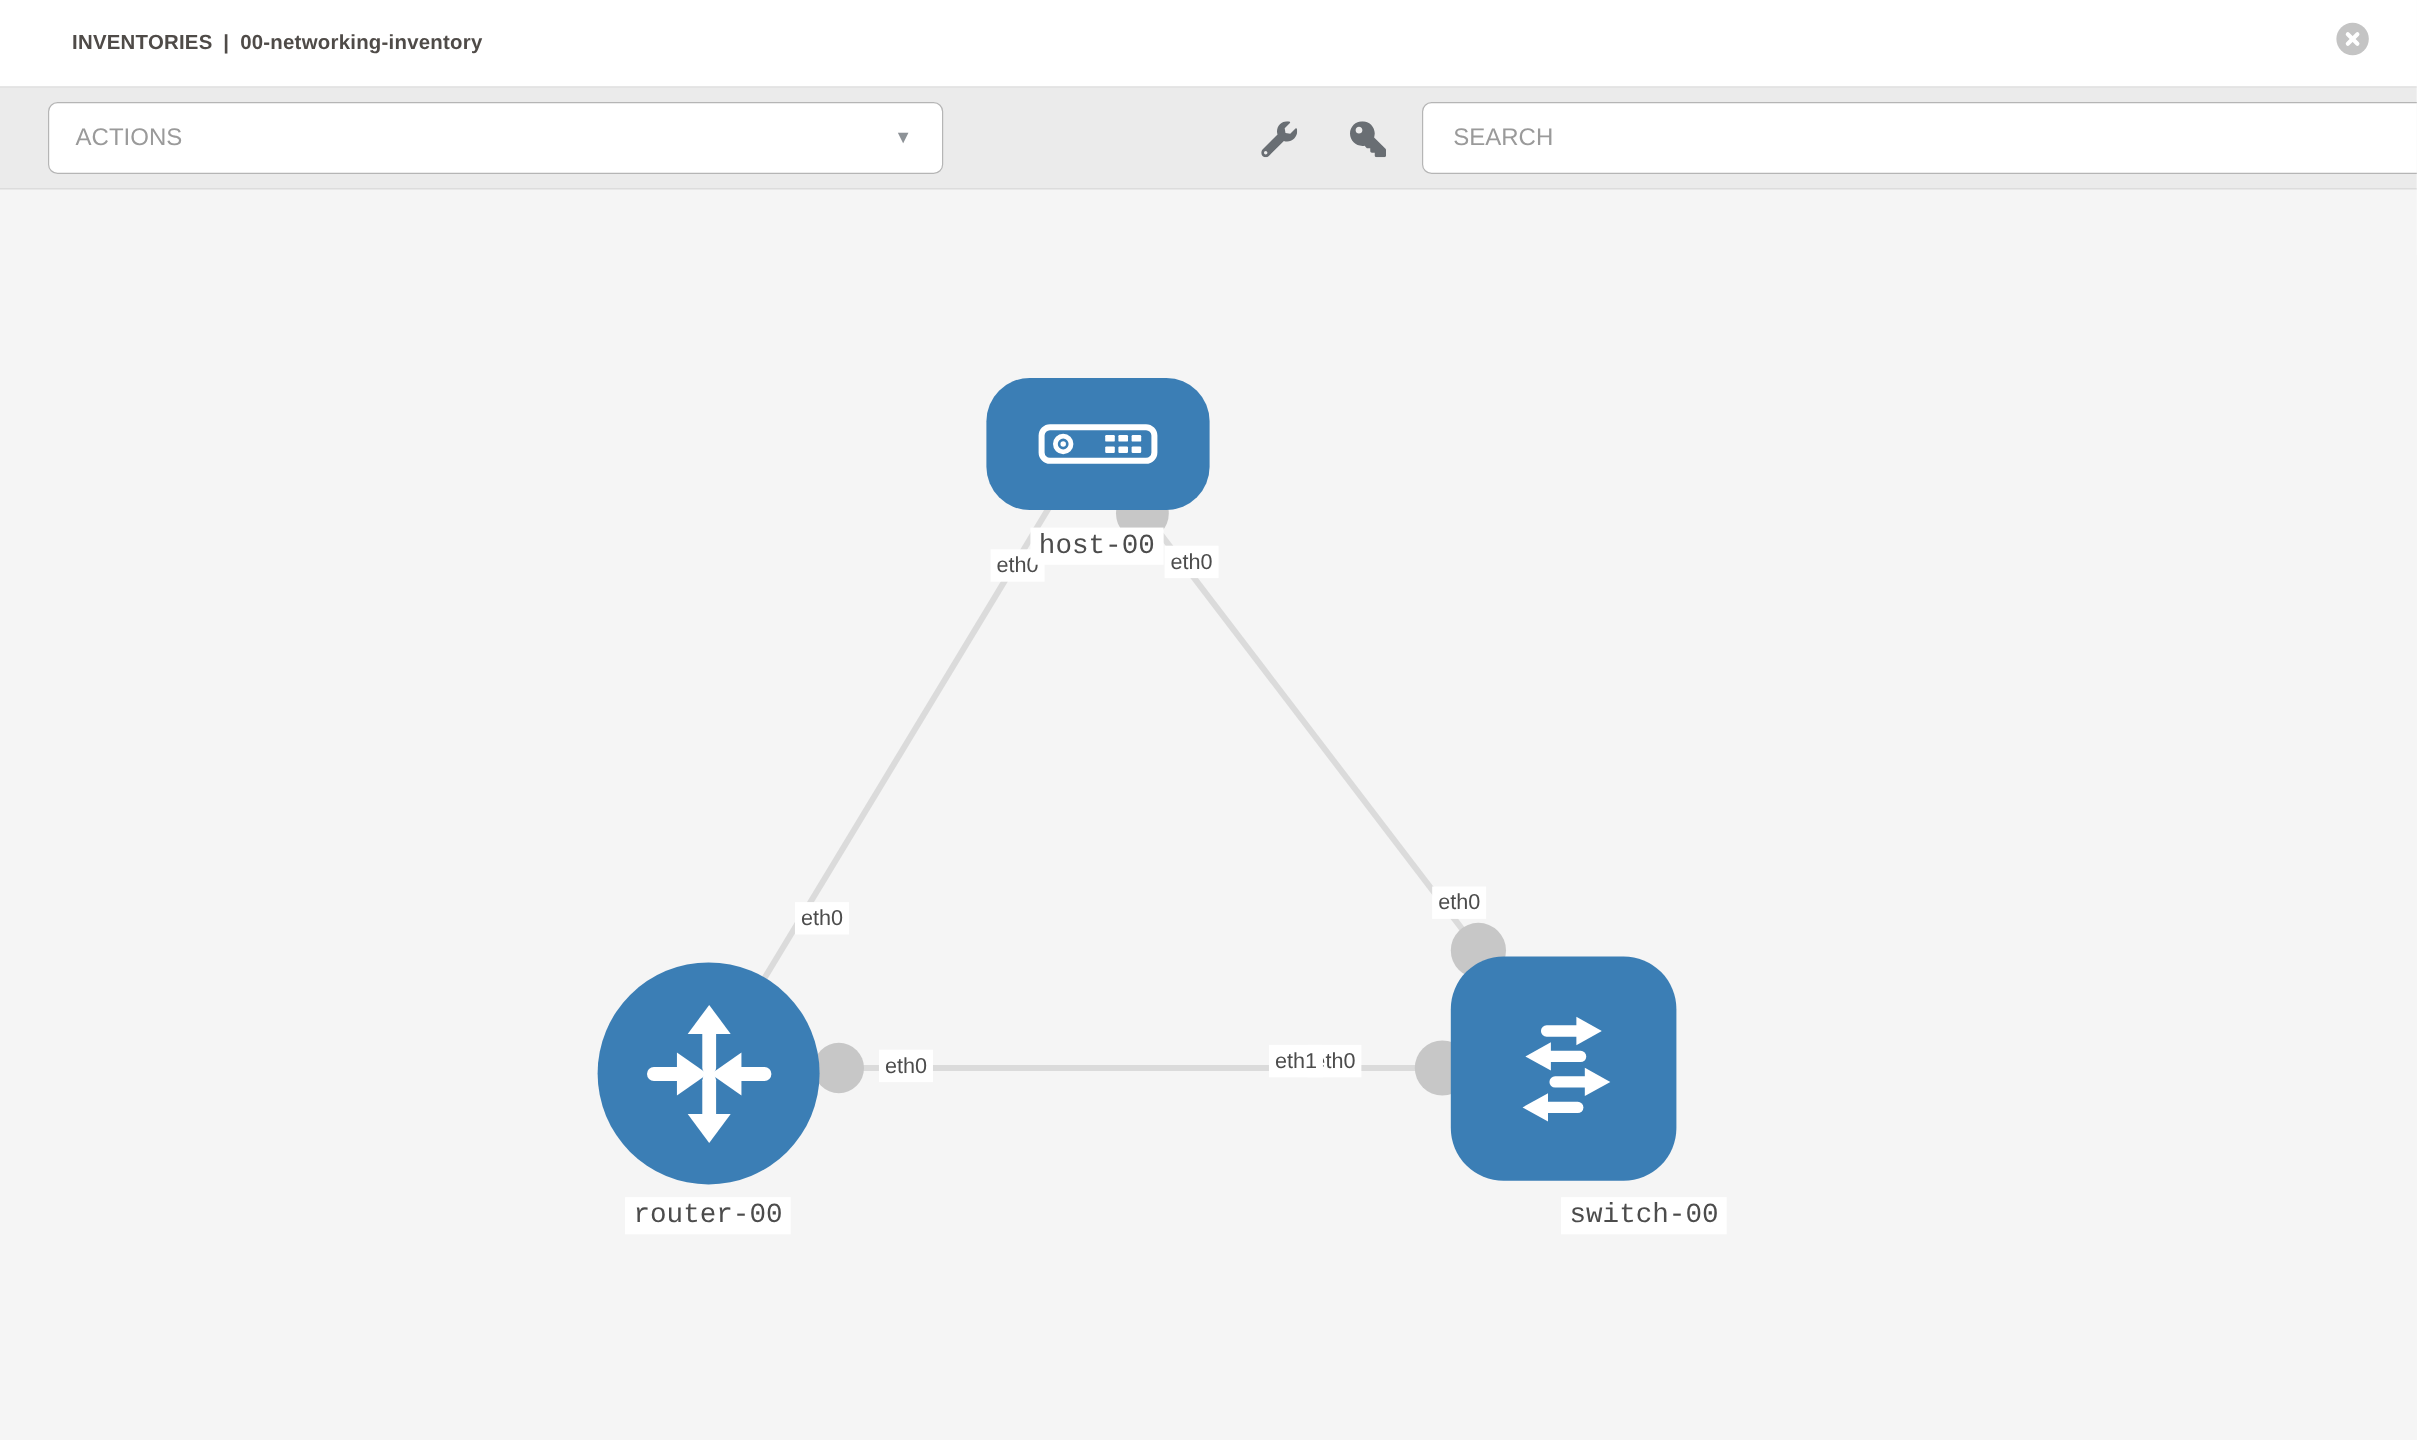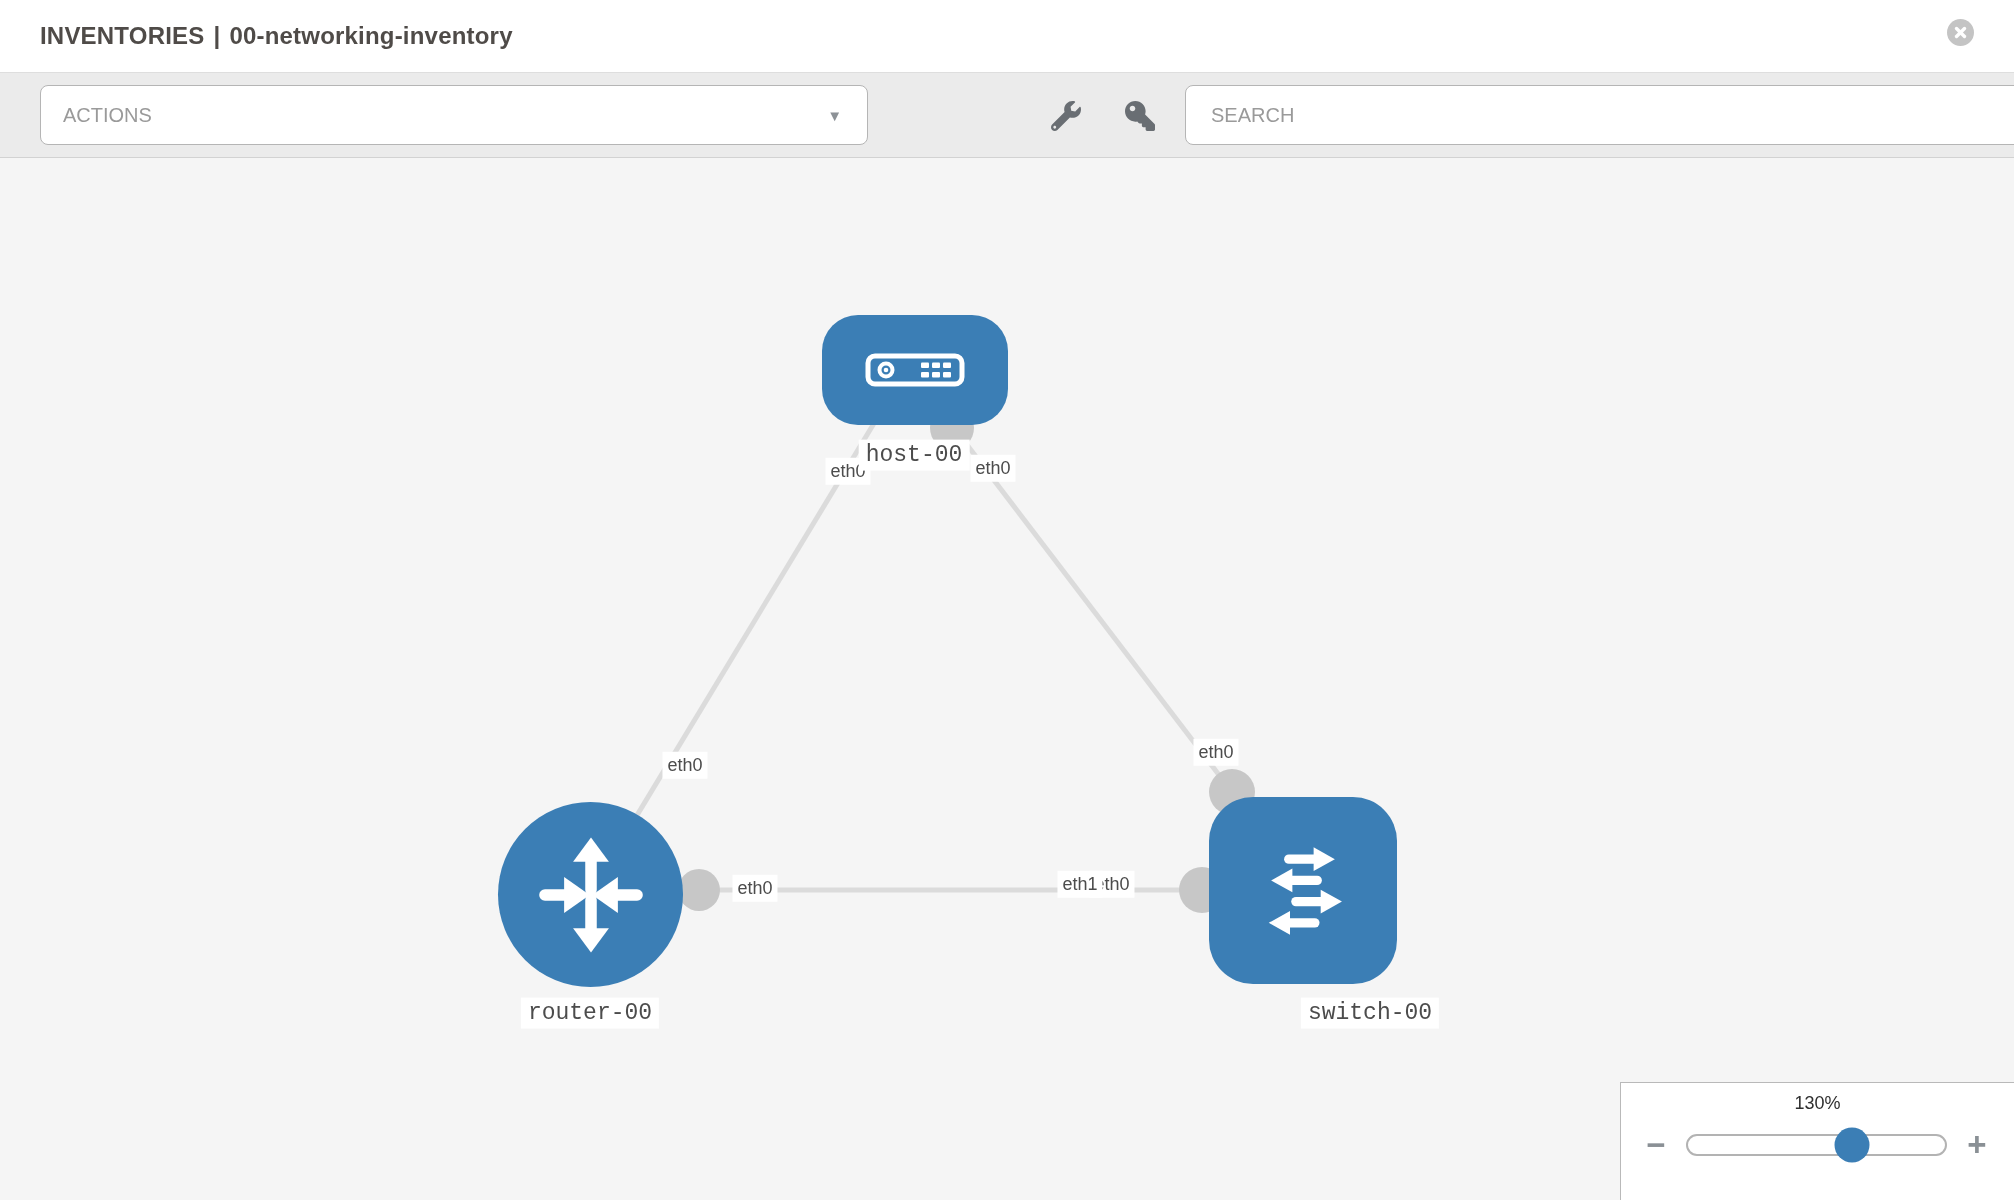--- a/index.html
+++ b/index.html
@@ -4,40 +4,40 @@
 <style>
   * { box-sizing: border-box; }
   html,body { margin:0; padding:0; }
   body {
     width:2014px; height:1200px; overflow:hidden; background:#fff;
     font-family:"Liberation Sans","DejaVu Sans",sans-serif;
   }
 
   
   .header { height:72px; background:#fff; position:relative; display:flex; align-items:center; }
-  .breadcrumb { margin-left:40px; font-size:24px; font-weight:bold; color:#4f4b48; letter-spacing:.2px; }
+  .breadcrumb { margin-left:60px; font-size:17px; font-weight:bold; color:#4f4b48; letter-spacing:.2px; }
   .breadcrumb span { margin-right:9px; }
   .close-btn {
     position:absolute; right:40px; top:19px; width:27px; height:27px; border-radius:50%;
     background:#c4c4c4; border:none; padding:0; cursor:pointer;
     display:flex; align-items:center; justify-content:center;
   }
 
   
   .toolbar {
     height:86px; background:#ebebeb; position:relative;
     border-top:1px solid #dedede; border-bottom:1px solid #d2d2d2;
   }
   .select {
     position:absolute; top:12px; height:60px; background:#fff;
     border:1px solid #b5b5b5; border-radius:8px; display:flex; align-items:center; cursor:pointer;
   }
   .select .ph { font-size:20px; color:#9a9a9a; }
   .select .caret { position:absolute; right:25px; top:50%; transform:translateY(-50%); color:#8d9297; font-size:15px; }
-  .actions-select { left:40px; width:828px; padding-left:22px; }
+  .actions-select { left:40px; width:746px; padding-left:22px; }
   .search-select  { left:1185px; width:959px; padding-left:25px; }
   .tool-icons { position:absolute; left:1051px; top:0; height:86px; display:flex; align-items:center; gap:44px; }
   .icon-btn { background:none; border:none; padding:0; cursor:pointer; line-height:0; }
 
   
   .canvas { position:relative; width:2014px; height:1042px; background:#f5f5f5; overflow:hidden; }
   .topology-svg { position:absolute; left:0; top:0; z-index:1; }
   .edge { stroke:#dbdbdb; stroke-width:5; }
   .port { fill:#c7c7c7; }
 
@@ -177,30 +177,20 @@
         <polygon points="83,59 65,49 65,69"></polygon>
         <polygon points="21,77 39,67 39,87"></polygon>
       </g>
     </svg>
   </div>
 
   <div class="chip node-label label-host">host-00</div>
   <div class="chip node-label label-router">router-00</div>
   <div class="chip node-label label-switch">switch-00</div>
 
-  <div class="zoom-panel">
-    <div class="zoom-level">130%</div>
-    <div class="zoom-row">
-      <button class="zoom-btn">−</button>
-      <div class="zoom-track">
-        <div class="zoom-handle"></div>
-      </div>
-      <button class="zoom-btn">+</button>
-    </div>
-  </div>
 <div class="chip if-label" style="left: 848px; top: 313px;">eth0</div>
     <div class="chip if-label" style="left: 993px; top: 310px;">eth0</div>
     <div class="chip if-label" style="left: 685px; top: 607px;">eth0</div>
     <div class="chip if-label" style="left: 1216px; top: 594px;">eth0</div>
     <div class="chip if-label" style="left: 755px; top: 730px;">eth0</div>
     <div class="chip if-label" style="left: 1112px; top: 726px;">eth0</div>
     <div class="chip if-label" style="left: 1080px; top: 726px;">eth1</div>
   </div>
 
 </body></html>

